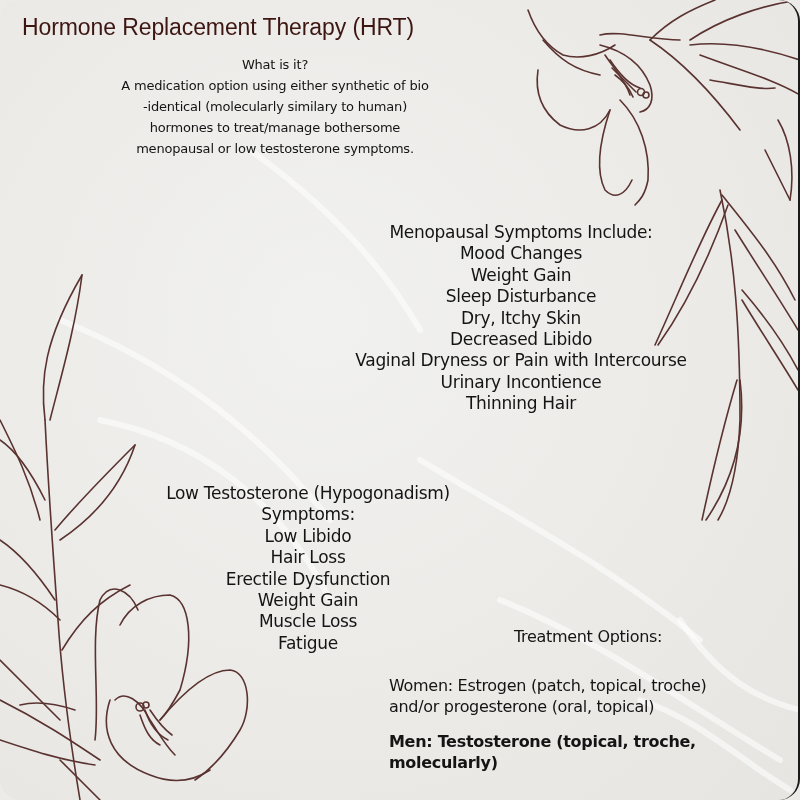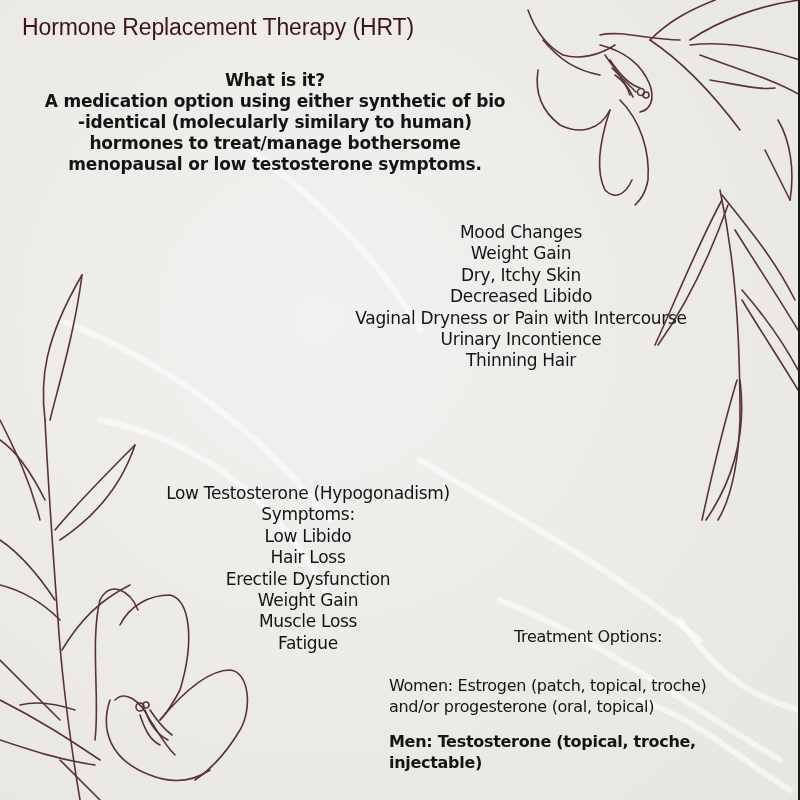--- a/index.html
+++ b/index.html
@@ -6,28 +6,29 @@
   body {
     width: 800px; height: 800px; overflow: hidden;
     background: #ecebe8;
     font-family: "DejaVu Sans", sans-serif;
   }
   .page {
     position: relative; width: 798px; height: 800px;
     background: radial-gradient(ellipse at 40% 40%, #f1f1ef 0%, #ebeae7 60%, #e6e5e2 100%);
     border-right: 2px solid #1a1a1a;
     overflow: hidden;
+    border-radius: 21px;
   }
   svg.deco { position: absolute; left: 0; top: 0; pointer-events: none; }
   .txt { position: absolute; color: #141414; text-align: center; }
   .title {
     left: 22px; top: 14px; font-size: 23px; color: #3d1612;
     font-family: "Liberation Sans", sans-serif; white-space: nowrap; letter-spacing: -0.1px;
   }
-  .intro { left: 20px; top: 70px; width: 510px; font-size: 17px; line-height: 21px; letter-spacing: -0.2px; font-weight: bold; }
+  .intro { left: 20px; top: 54px; width: 510px; font-size: 13px; line-height: 21px; letter-spacing: -0.2px; }
   .meno { left: 322px; top: 222px; width: 398px; font-size: 17px; line-height: 21.4px; letter-spacing: -0.3px; }
   .lowt { left: 130px; top: 483px; width: 356px; font-size: 17px; line-height: 21.4px; letter-spacing: -0.3px; }
   .treat-h { left: 440px; top: 627px; width: 296px; font-size: 16px; letter-spacing: -0.3px; }
   .treat { position: absolute; left: 389px; width: 380px; font-size: 16px; line-height: 20.5px; color: #141414; letter-spacing: -0.3px; margin-top: 20px; }
   .t1 { top: 656px; }
   .t2 { top: 712px; font-weight: bold; }
   .line { display: block; white-space: nowrap; }
 </style>
 </head>
 <body>
@@ -122,22 +123,24 @@
 
   <div class="txt intro">
     <span class="line">What is it?</span>
     <span class="line">A medication option using either synthetic of bio</span>
     <span class="line">-identical (molecularly similary to human)</span>
     <span class="line">hormones to treat/manage bothersome</span>
     <span class="line">menopausal or low testosterone symptoms.</span>
   </div>
 
   <div class="txt meno">
+    <span class="line">Menopausal Symptoms Include:</span>
     <span class="line">Mood Changes</span>
     <span class="line">Weight Gain</span>
+    <span class="line">Sleep Disturbance</span>
     <span class="line">Dry, Itchy Skin</span>
     <span class="line">Decreased Libido</span>
     <span class="line">Vaginal Dryness or Pain with Intercourse</span>
     <span class="line">Urinary Incontience</span>
     <span class="line">Thinning Hair</span>
   </div>
 
   <div class="txt lowt">
     <span class="line">Low Testosterone (Hypogonadism)</span>
     <span class="line">Symptoms:</span>
@@ -151,15 +154,15 @@
 
   <div class="txt treat-h">Treatment Options:</div>
 
   <div class="treat t1">
     <span class="line">Women: Estrogen (patch, topical, troche)</span>
     <span class="line">and/or progesterone (oral, topical)</span>
   </div>
 
   <div class="treat t2">
     <span class="line">Men: Testosterone (topical, troche,</span>
-    <span class="line">injectable)</span>
+    <span class="line">molecularly)</span>
   </div>
 </div>
 
 </body></html>

